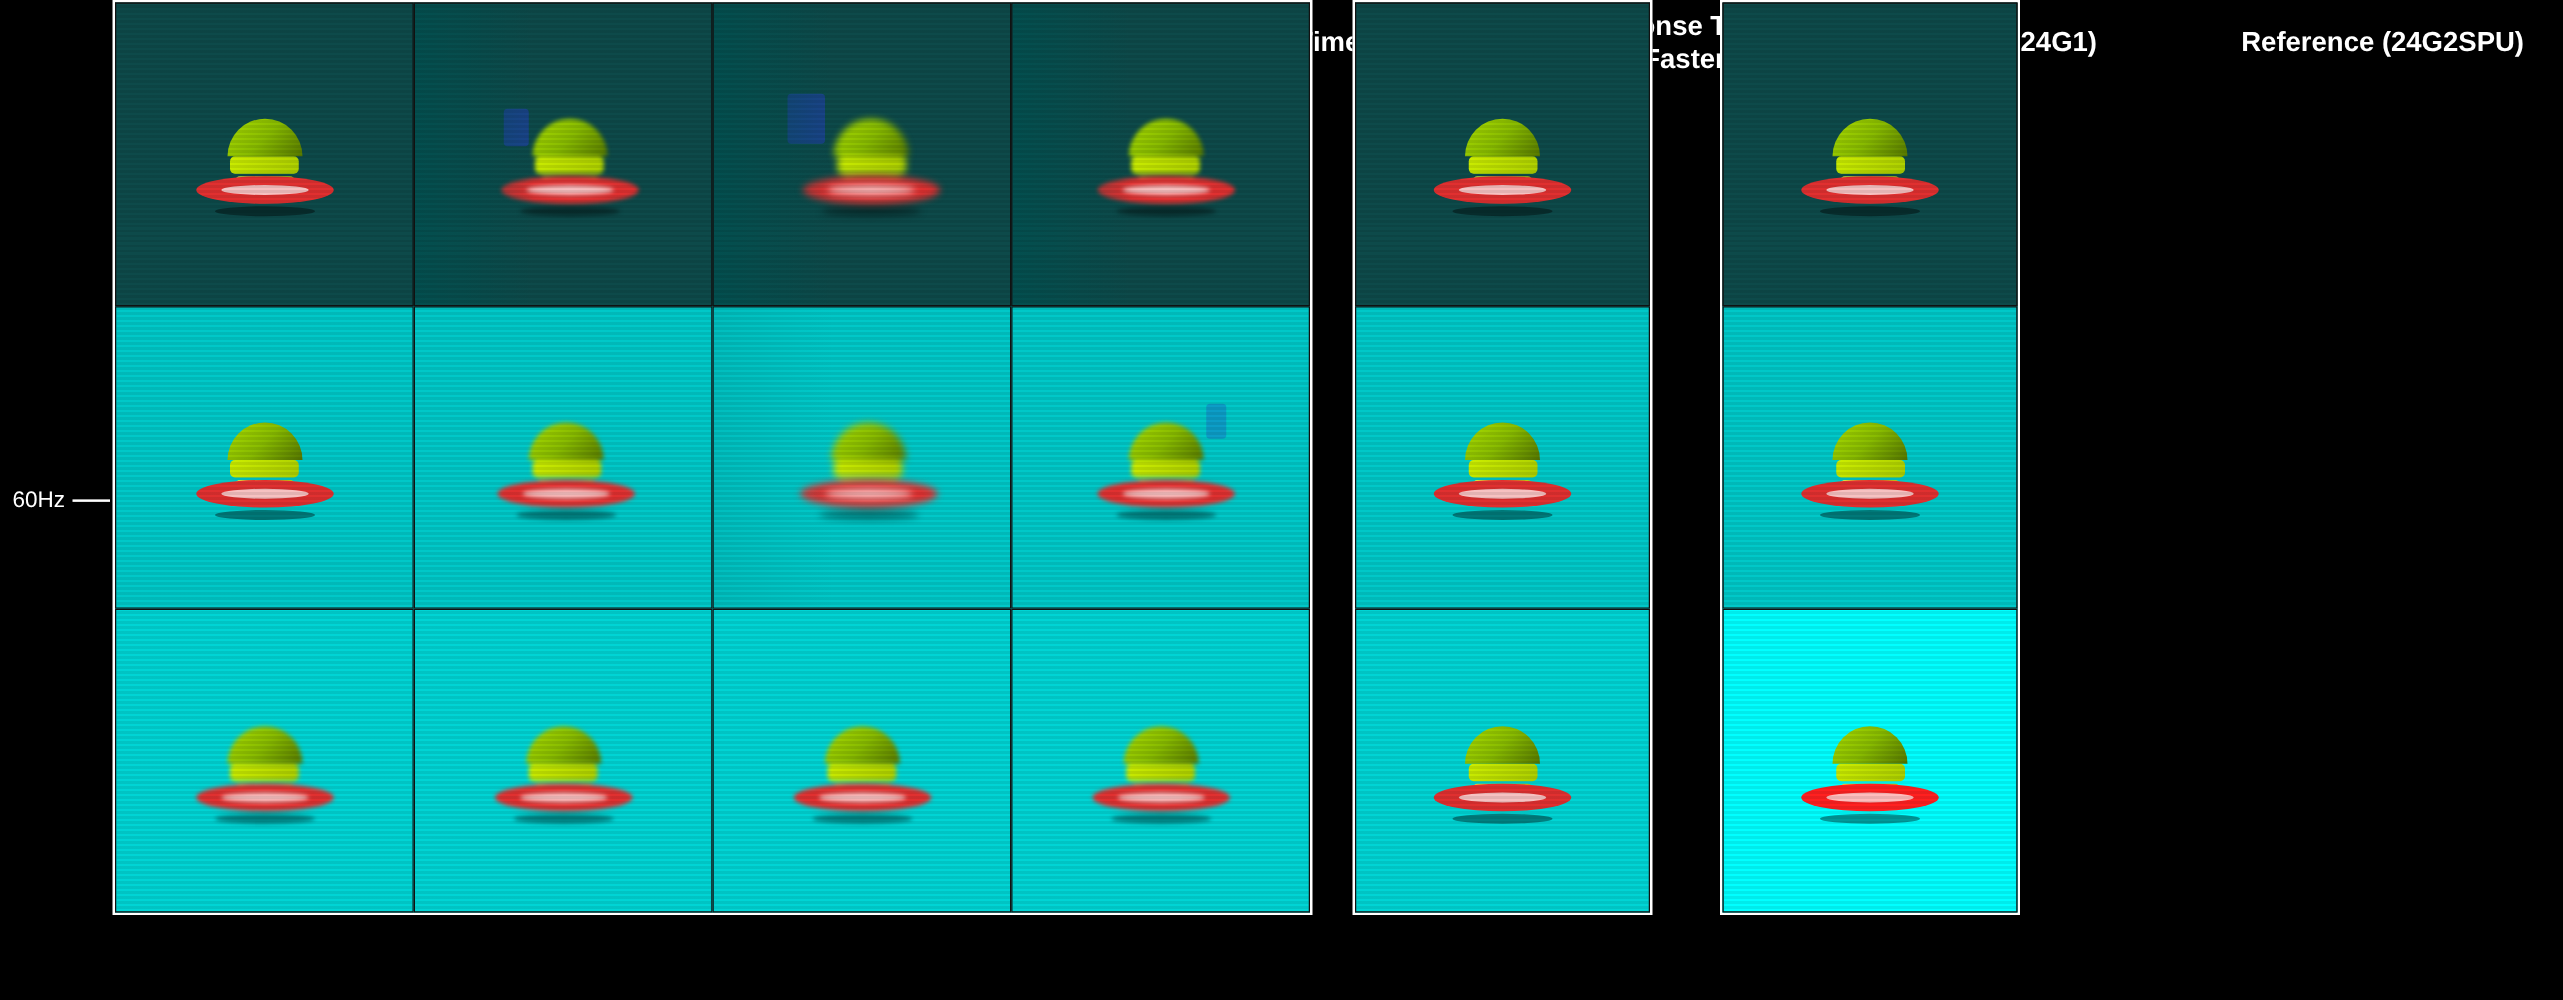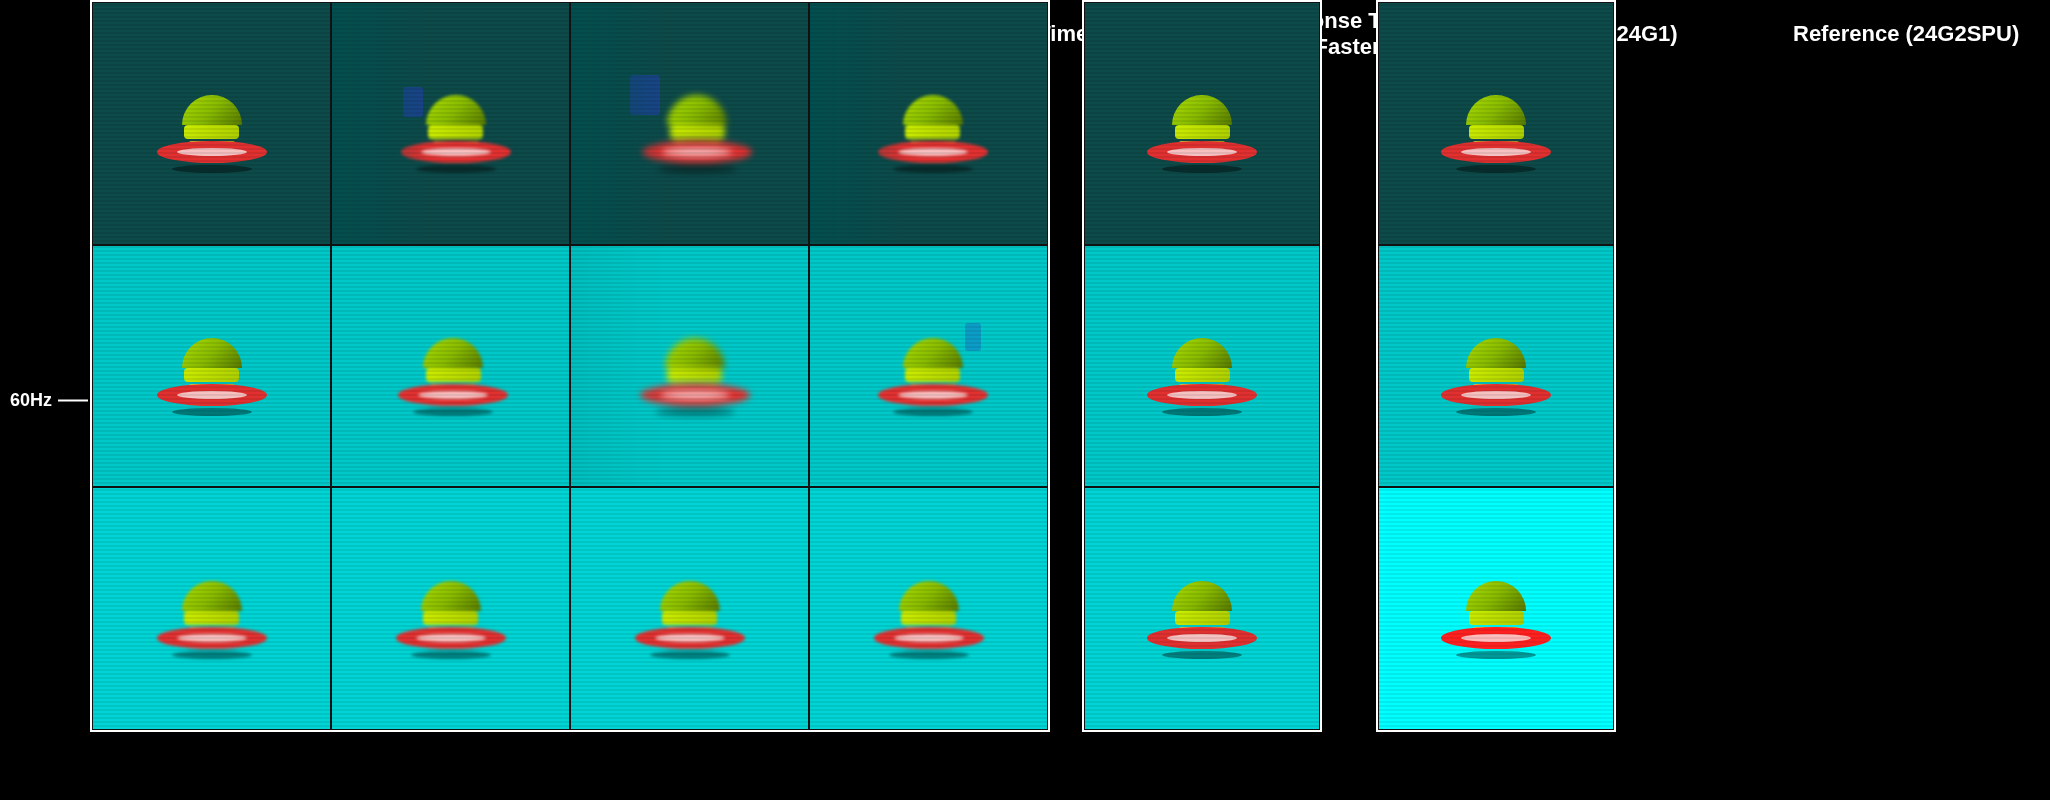--- a/index.html
+++ b/index.html
@@ -25,21 +25,21 @@
     .col-fast   { width: 248px; margin-left: 112px; }
     .col-faster { width: 248px; margin-left: 70px; }
 
     
     .hz-label {
       position: absolute;
       left: 10px;
       top: 50%;
       transform: translateY(-50%);
       color: #fff;
-      font-weight: bold;
+      font-weight: normal;
       font-size: 18px;
       display: flex;
       align-items: center;
       gap: 6px;
       z-index: 10;
       justify-content: space-between;
     }
     .hz-label-dash {
       width: 30px;
       height: 2px;

